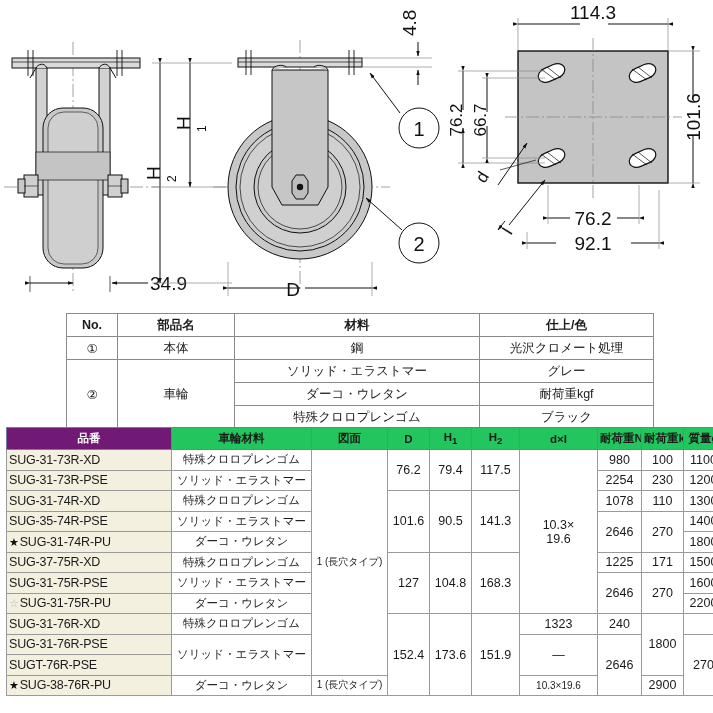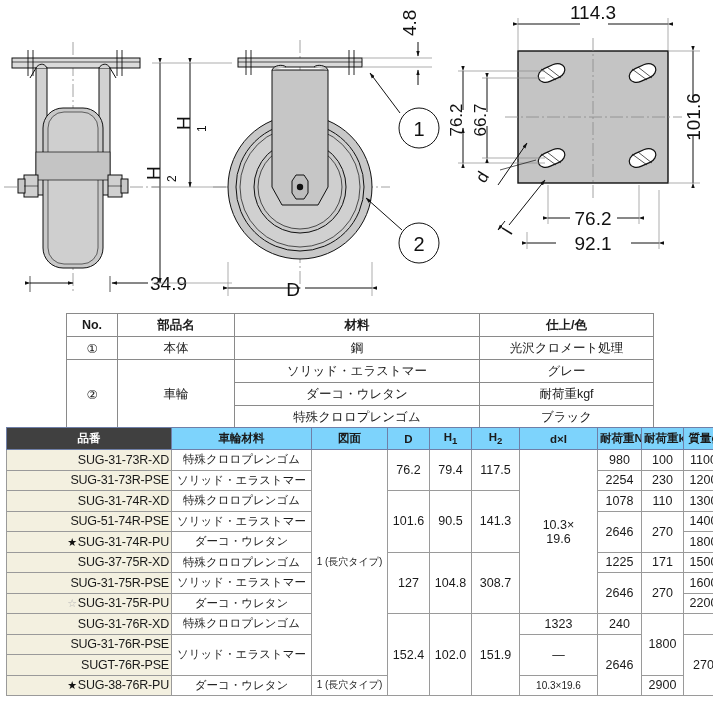--- a/index.html
+++ b/index.html
@@ -43,33 +43,33 @@
     border:1px solid #9a9a9a;
     text-align:center;
     vertical-align:middle;
     padding:0 2px;
     height:19.5px;
     white-space:nowrap;
     font-weight:normal;
     overflow:hidden;
   }
   .spec-table thead th{
-    background:#7dd3fc;
+    background:#22c55e;
     font-weight:bold;
     height:21px;
     font-size:11.5px;
     border-color:#6f7fa8;
   }
   .spec-table thead th.pn{
-    background:#404040;
+    background:#701a75;
     color:#ffffff;
   }
   .spec-table td.pn{
     background:#f3f0e0;
-    text-align:right;
+    text-align:left;
     font-size:12.5px;
     letter-spacing:-0.2px;
   }
   .spec-table td.mat{background:#ffffff;font-size:11.5px;}
   .spec-table td.num{background:#ffffff;font-size:12.5px;}
   .spec-table td.small{font-size:10px;}
   .star{font-size:11px;margin-right:1px;}
   .star-filled{color:#111;}
   .star-open{color:#b9b9b9;}
 
@@ -367,39 +367,39 @@
         <td class="mat">特殊クロロプレンゴム</td>
         <td class="num" rowspan="3">101.6</td>
         <td class="num" rowspan="3">90.5</td>
         <td class="num" rowspan="3">141.3</td>
         <td class="num">1078</td>
         <td class="num">110</td>
         <td class="num">1300</td>
       </tr>
 
       <tr>
-        <td class="pn">SUG-51-74R-PSE</td>
+        <td class="pn">SUG-35-74R-PSE</td>
         <td class="mat">ソリッド・エラストマー</td>
         <td class="num" rowspan="2">2646</td>
         <td class="num" rowspan="2">270</td>
         <td class="num">1400</td>
       </tr>
 
       <tr>
         <td class="pn"><span class="star star-filled">★</span><span>SUG-31-74R-PU</span></td>
         <td class="mat">ダーコ・ウレタン</td>
         <td class="num">1800</td>
       </tr>
 
       <tr>
         <td class="pn">SUG-37-75R-XD</td>
         <td class="mat">特殊クロロプレンゴム</td>
         <td class="num" rowspan="3">127</td>
         <td class="num" rowspan="3">104.8</td>
-        <td class="num" rowspan="3">308.7</td>
+        <td class="num" rowspan="3">168.3</td>
         <td class="num">1225</td>
         <td class="num">171</td>
         <td class="num">1500</td>
       </tr>
 
       <tr>
         <td class="pn">SUG-31-75R-PSE</td>
         <td class="mat">ソリッド・エラストマー</td>
         <td class="num" rowspan="2">2646</td>
         <td class="num" rowspan="2">270</td>
@@ -409,21 +409,21 @@
       <tr>
         <td class="pn"><span class="star star-open">☆</span><span>SUG-31-75R-PU</span></td>
         <td class="mat">ダーコ・ウレタン</td>
         <td class="num">2200</td>
       </tr>
 
       <tr>
         <td class="pn">SUG-31-76R-XD</td>
         <td class="mat">特殊クロロプレンゴム</td>
         <td class="num" rowspan="4">152.4</td>
-        <td class="num" rowspan="4">102.0</td>
+        <td class="num" rowspan="4">173.6</td>
         <td class="num" rowspan="4">151.9</td>
         <td class="num">1323</td>
         <td class="num">240</td>
         <td class="num" rowspan="3">1800</td>
       </tr>
 
       <tr>
         <td class="pn">SUG-31-76R-PSE</td>
         <td class="mat" rowspan="2">ソリッド・エラストマー</td>
         <td class="num" rowspan="2">—</td>

